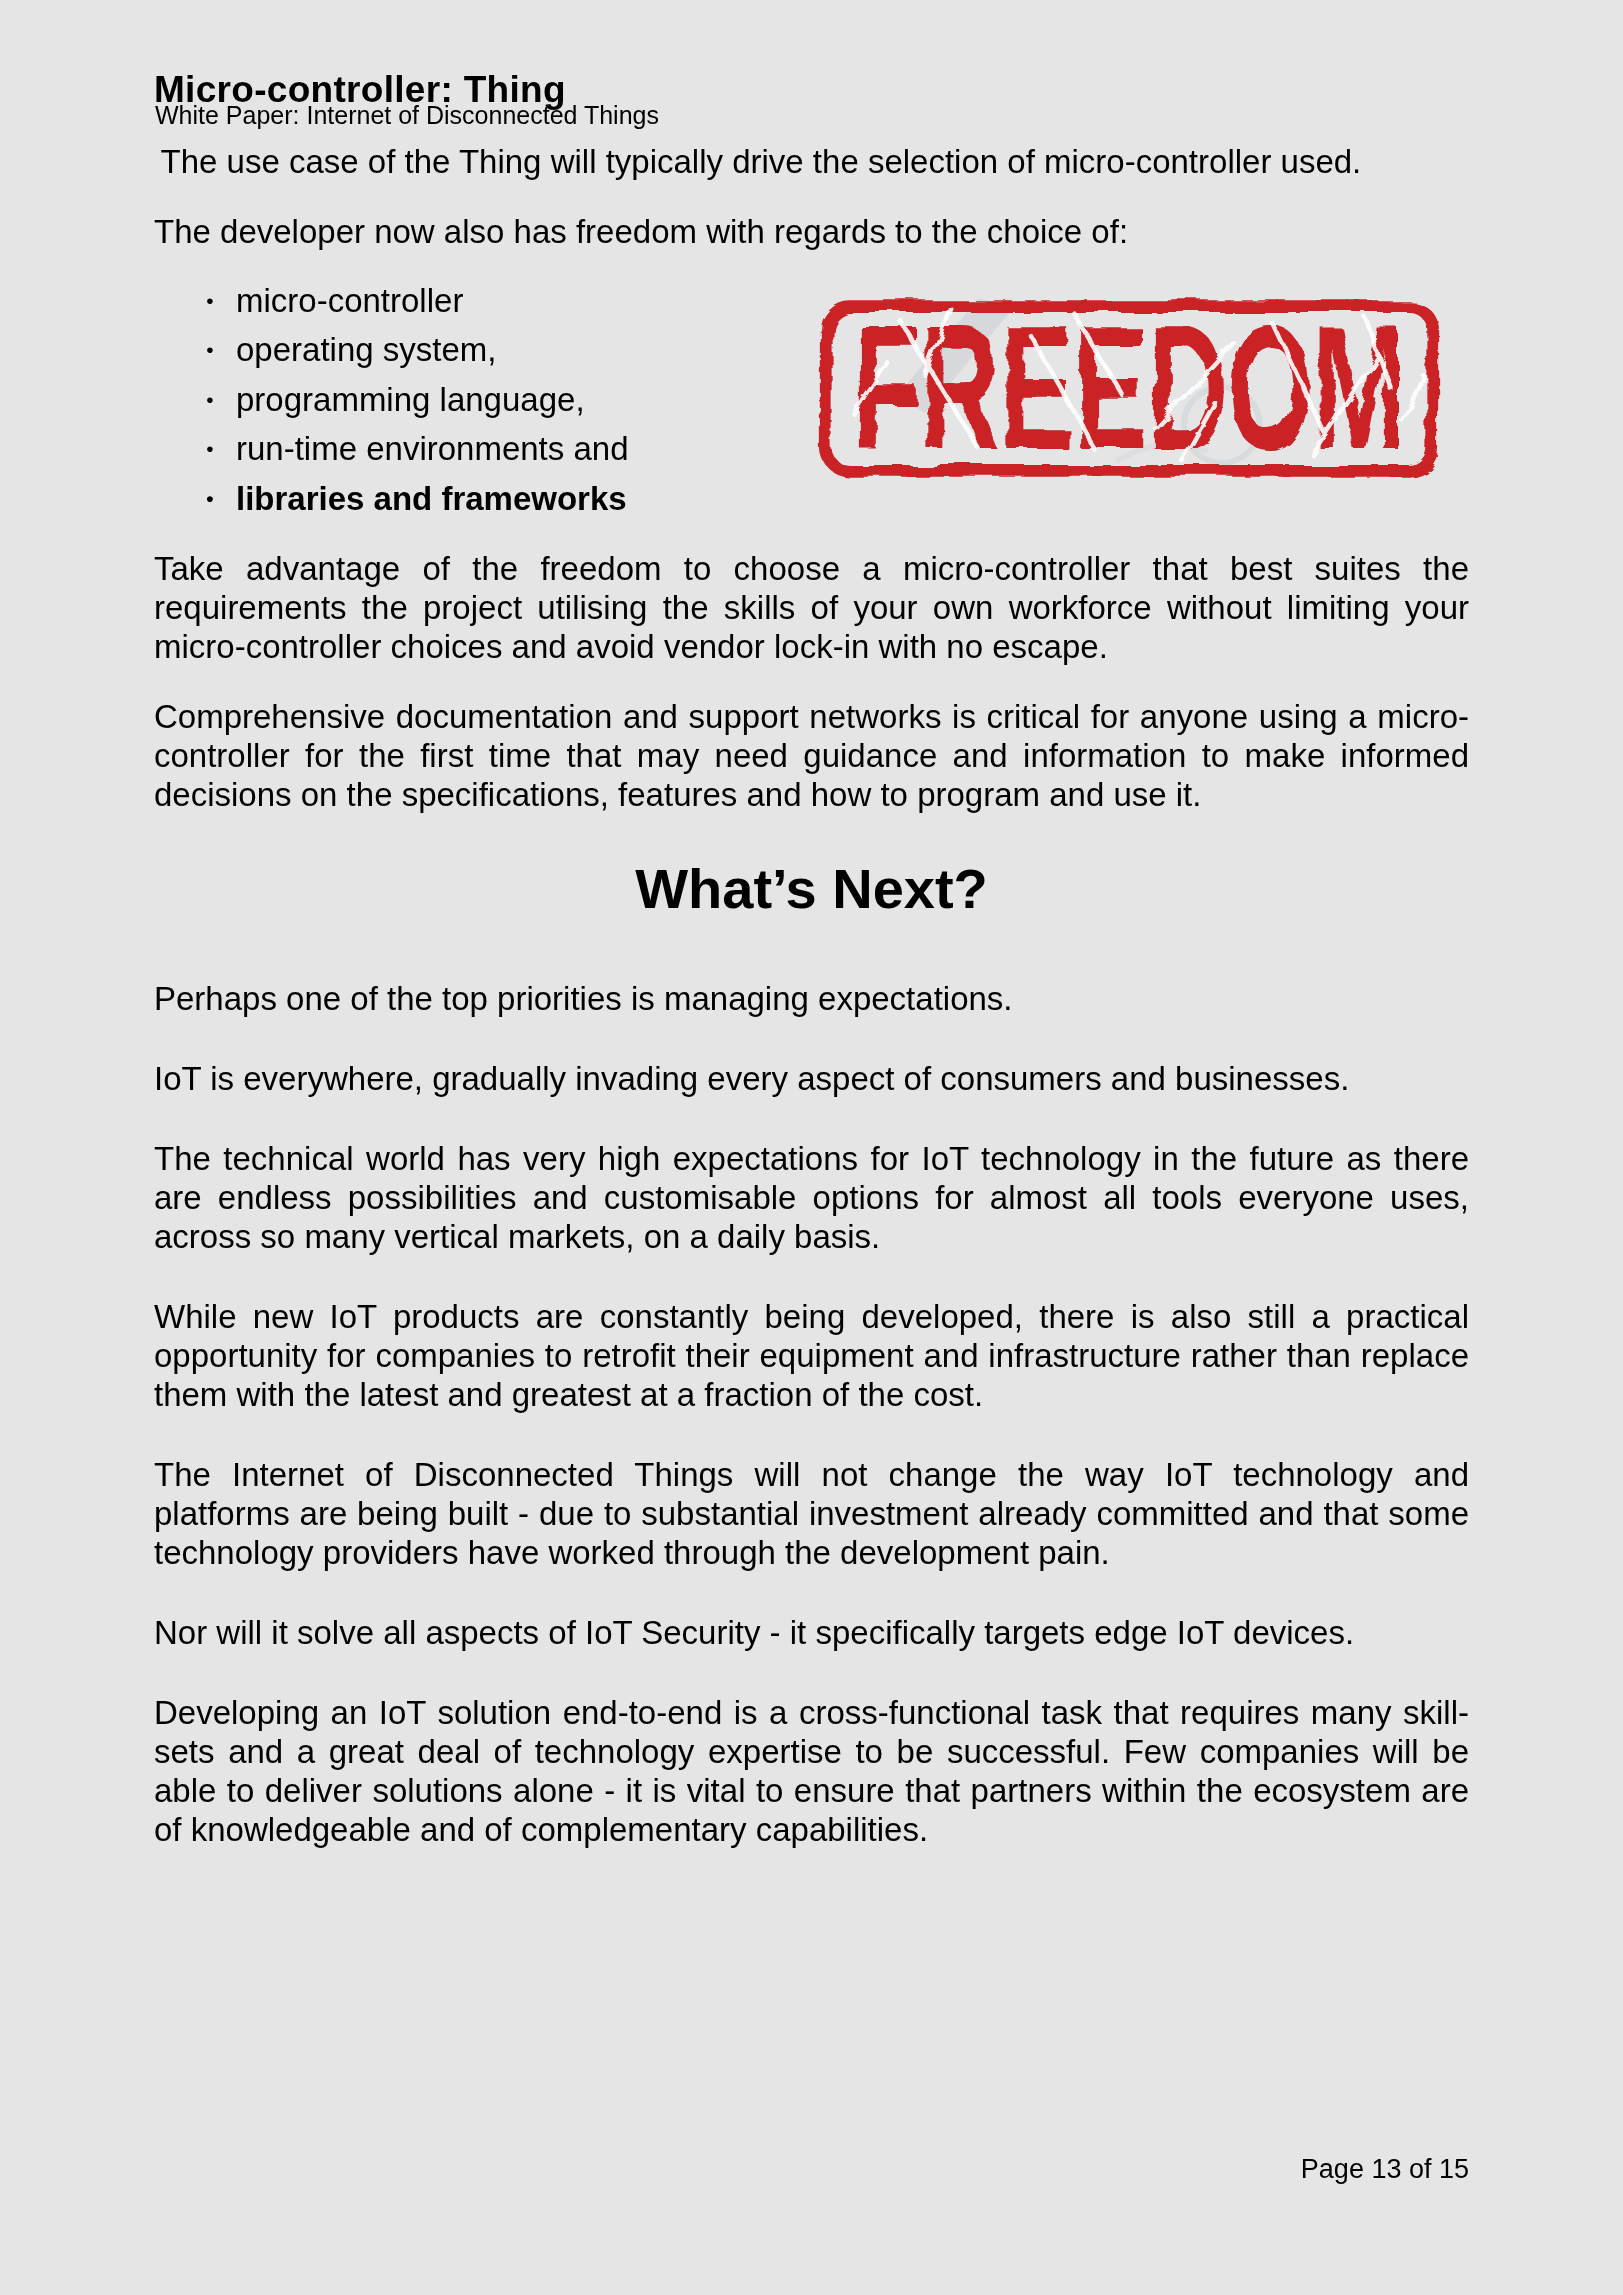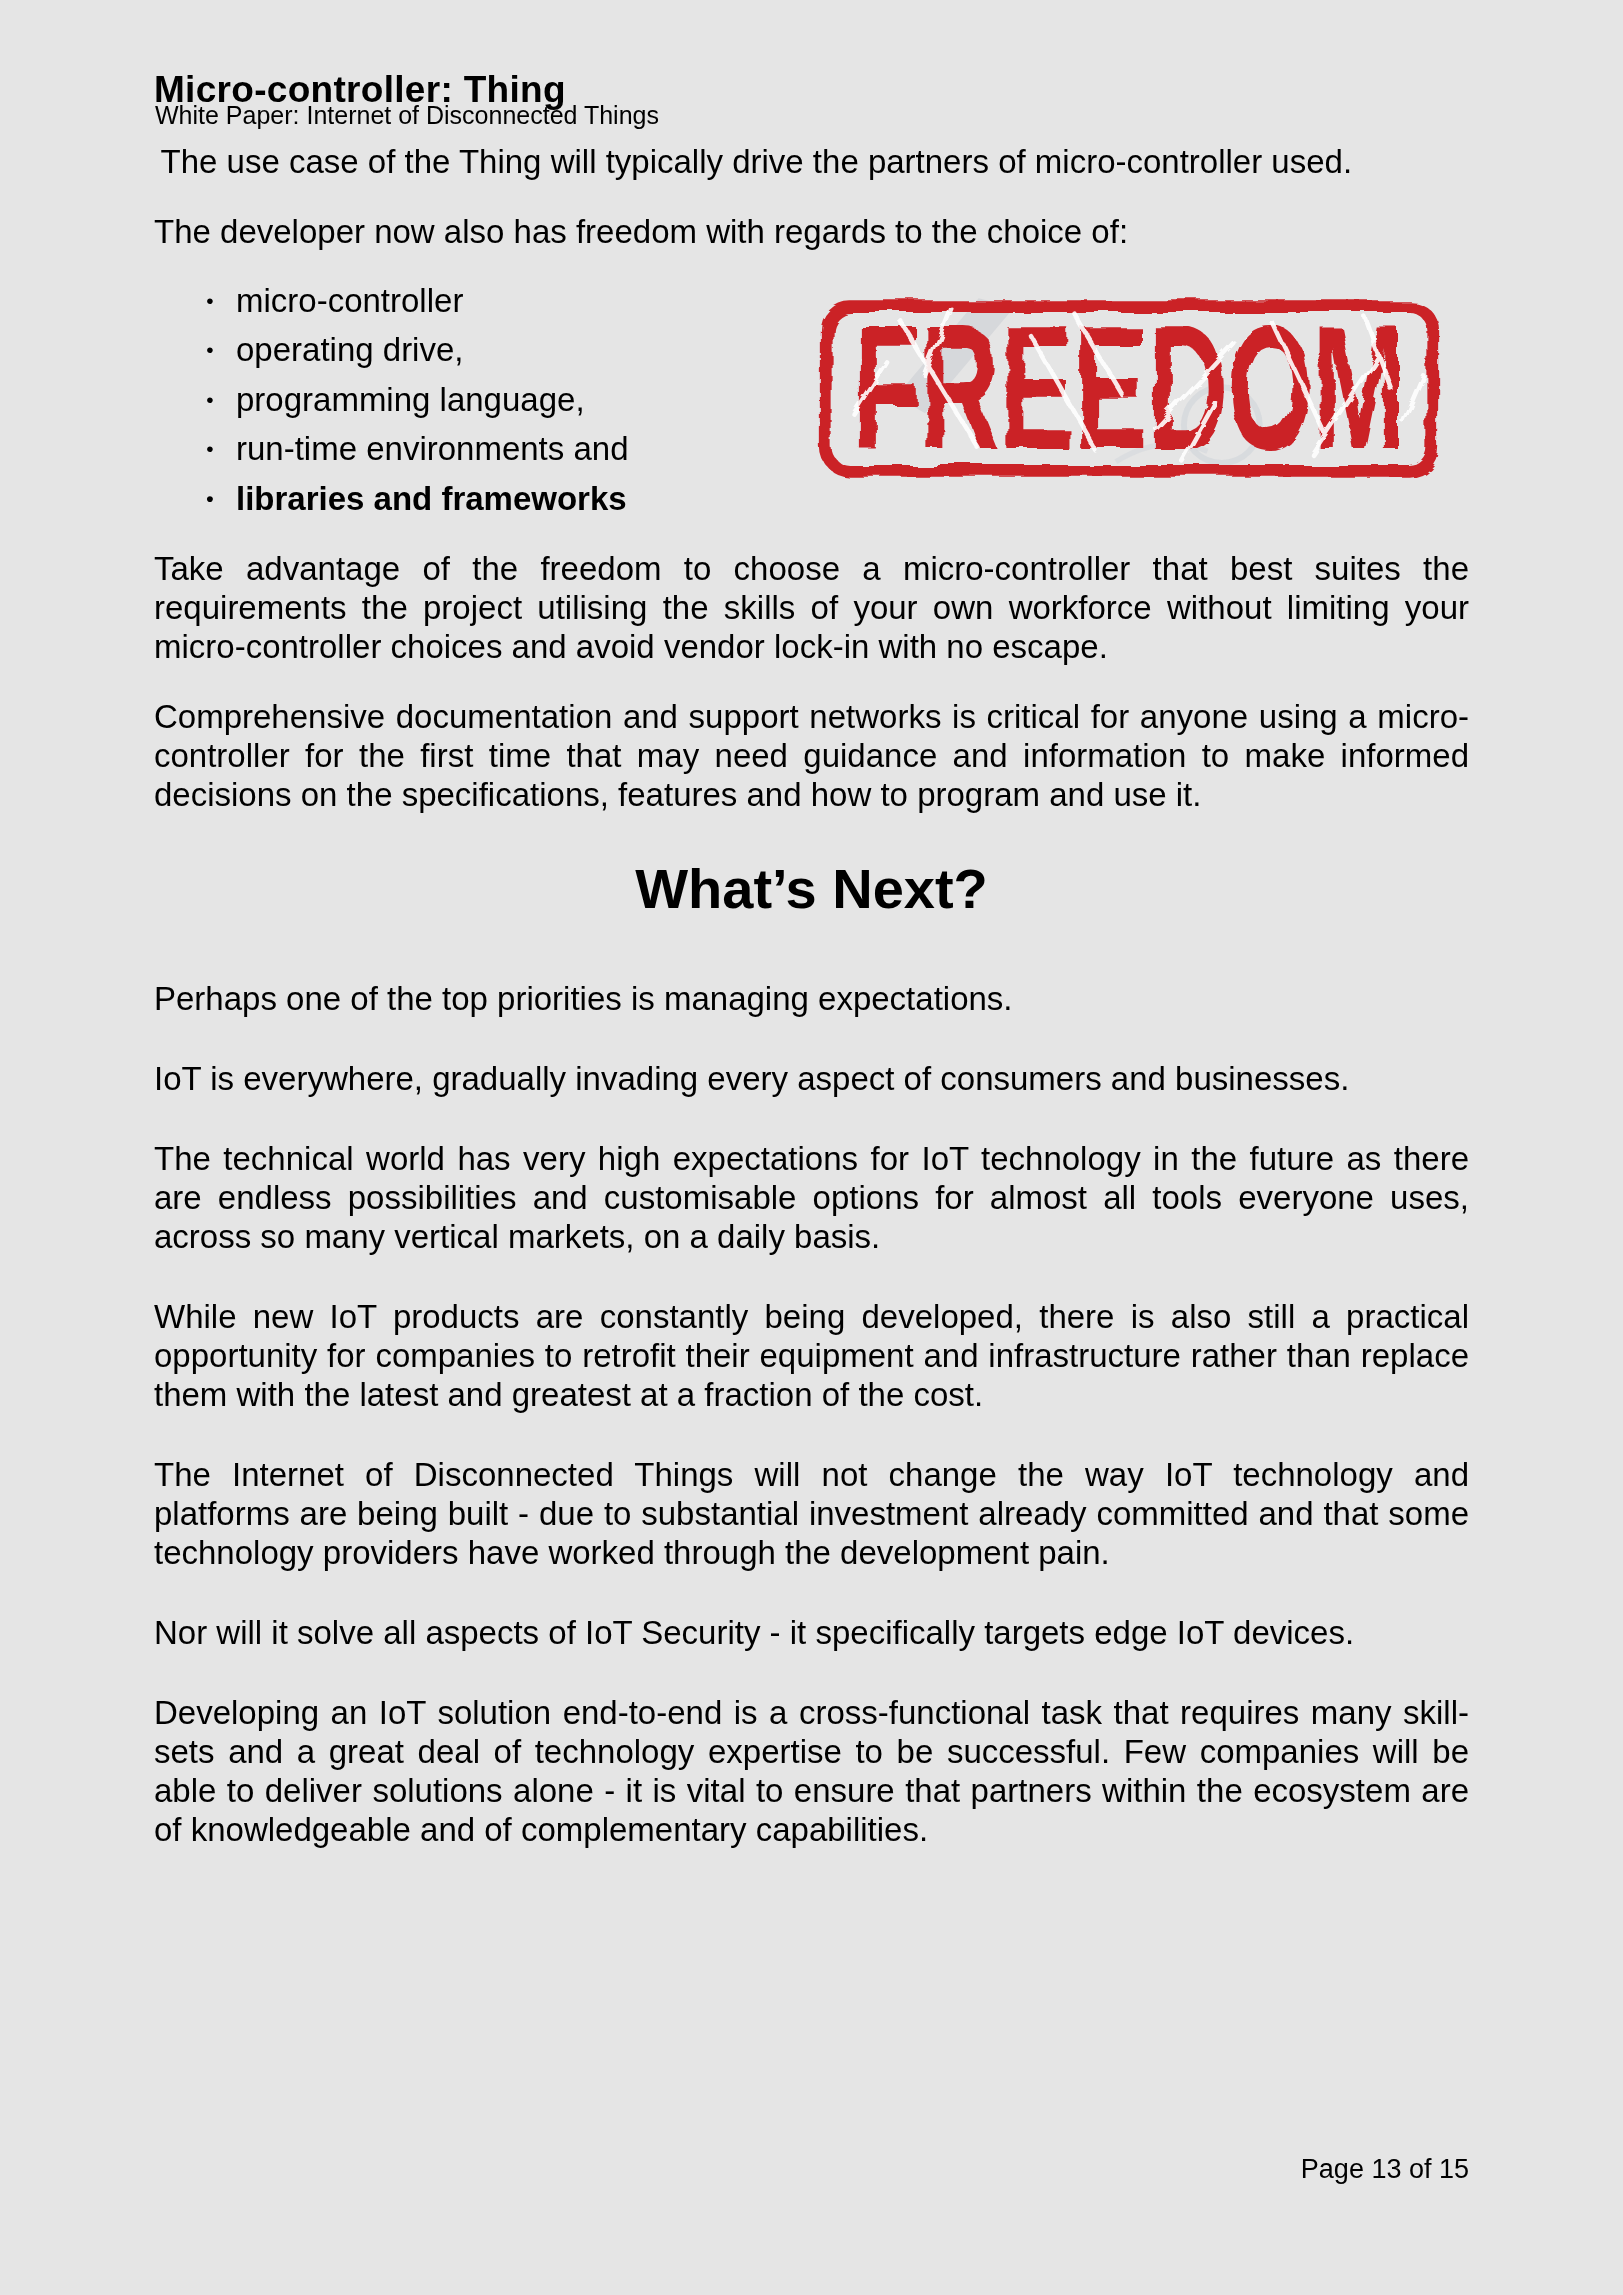--- a/index.html
+++ b/index.html
@@ -88,28 +88,28 @@
 <body>
 
 <div class="page">
 
   <div class="runhead">White Paper: Internet of Disconnected Things</div>
 
   <div class="content">
 
     <h1 class="mc-heading">Micro-controller: Thing</h1>
 
-    <p class="first-para">The use case of the Thing will typically drive the partners of micro-controller used.</p>
+    <p class="first-para">The use case of the Thing will typically drive the selection of micro-controller used.</p>
 
     <p>The developer now also has freedom with regards to the choice of:</p>
 
     <div class="list-row">
       <ul class="choices">
         <li>micro-controller</li>
-        <li>operating drive,</li>
+        <li>operating system,</li>
         <li>programming language,</li>
         <li>run-time environments and</li>
         <li>libraries and frameworks</li>
       </ul>
 
       <svg class="stamp" width="628" height="183" viewBox="0 0 960 280" aria-hidden="true">
         <defs>
           <filter id="grunge" x="-8%" y="-8%" width="116%" height="116%">
             <feTurbulence type="fractalNoise" baseFrequency="0.011 0.028" numOctaves="4" seed="11" result="n"></feTurbulence>
             <feDisplacementMap in="SourceGraphic" in2="n" scale="16"></feDisplacementMap>

